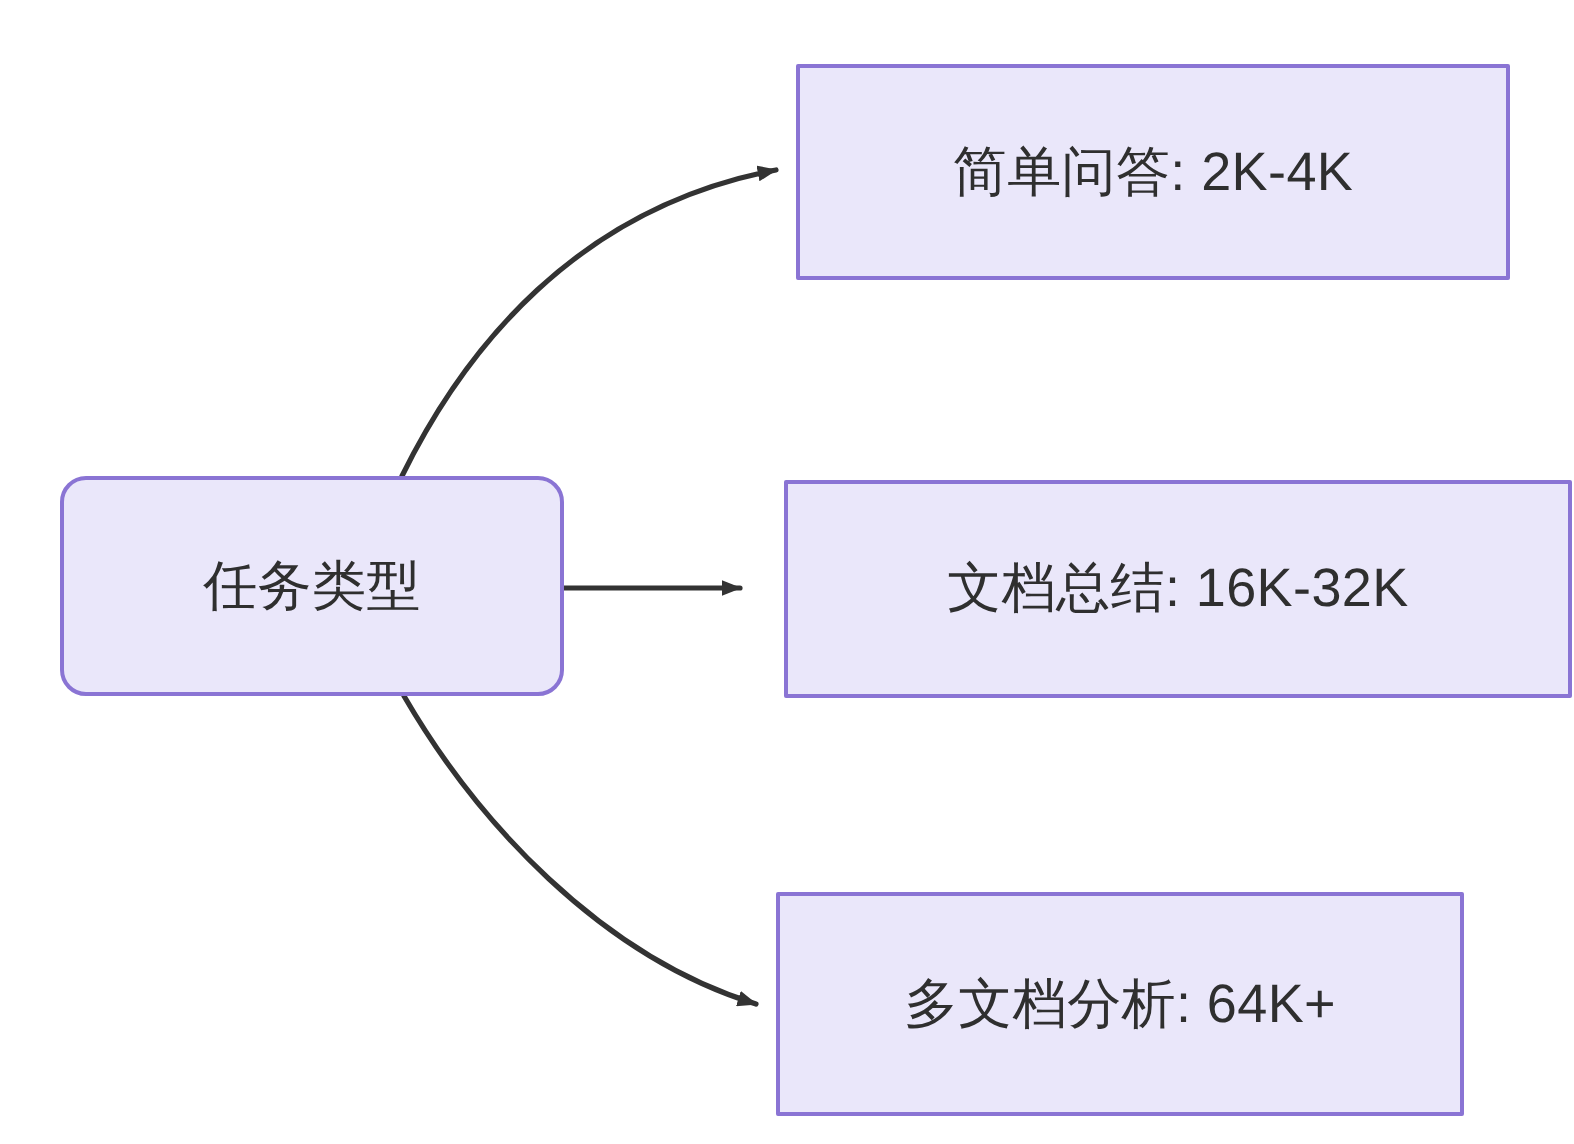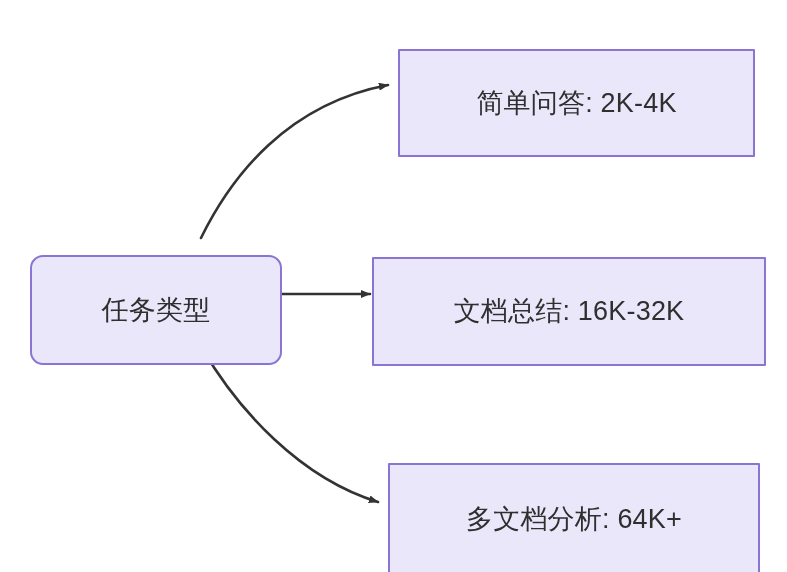--- a/index.html
+++ b/index.html
@@ -29,35 +29,34 @@
   .node {
     position: absolute;
     box-sizing: border-box;
     background: #eae7fa;
     border: 2px solid #8a74d4;
     border-radius: 1px;
     display: flex;
     align-items: center;
     justify-content: center;
     z-index: 2;
-    margin-top: 17px;
   }
   .node-label {
     color: #2f2f2f;
     font-size: 27px;
     line-height: 1.2;
     letter-spacing: 0.2px;
     white-space: nowrap;
     text-align: center;
   }
   
   #node-source   { left: 30px;  top: 238px; width: 252px; height: 110px; border-radius: 13px; }
   #node-simple   { left: 398px; top: 32px;  width: 357px; height: 108px; }
-  #node-doc      { left: 372px; top: 240px; width: 394px; height: 109px; }
-  #node-multidoc { left: 388px; top: 446px; width: 372px; height: 112px; }
+  #node-doc      { left: 392px; top: 240px; width: 394px; height: 109px; }
+  #node-multidoc { left: 388px; top: 446px; width: 344px; height: 112px; }
 </style>
 </head>
 <body>
 
 <div id="canvas">
 
   <svg id="edge-layer" width="787" height="572" viewBox="0 0 787 572" xmlns="http://www.w3.org/2000/svg">
     <defs>
       <marker id="arrowhead" markerWidth="10" markerHeight="8" refX="9.2" refY="4" orient="auto" markerUnits="userSpaceOnUse">
         <path d="M 0 0 L 10 4 L 0 8 z" fill="#333333"></path>

